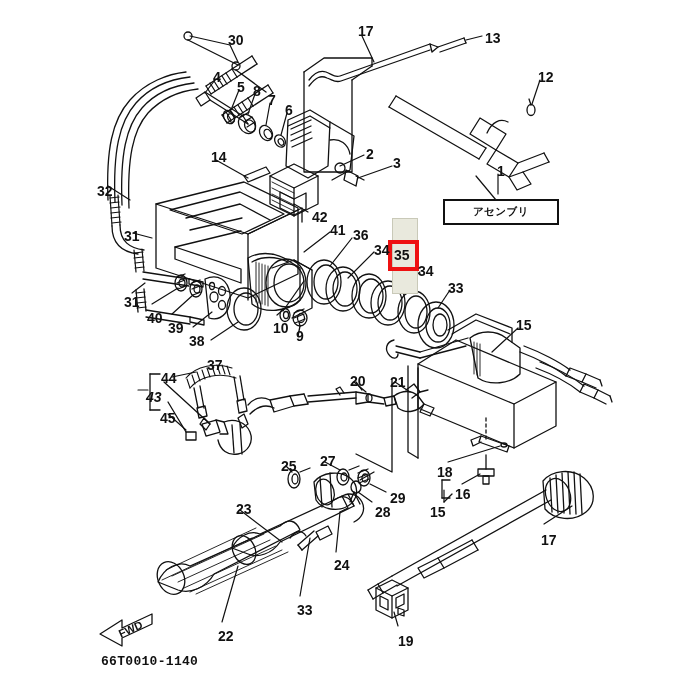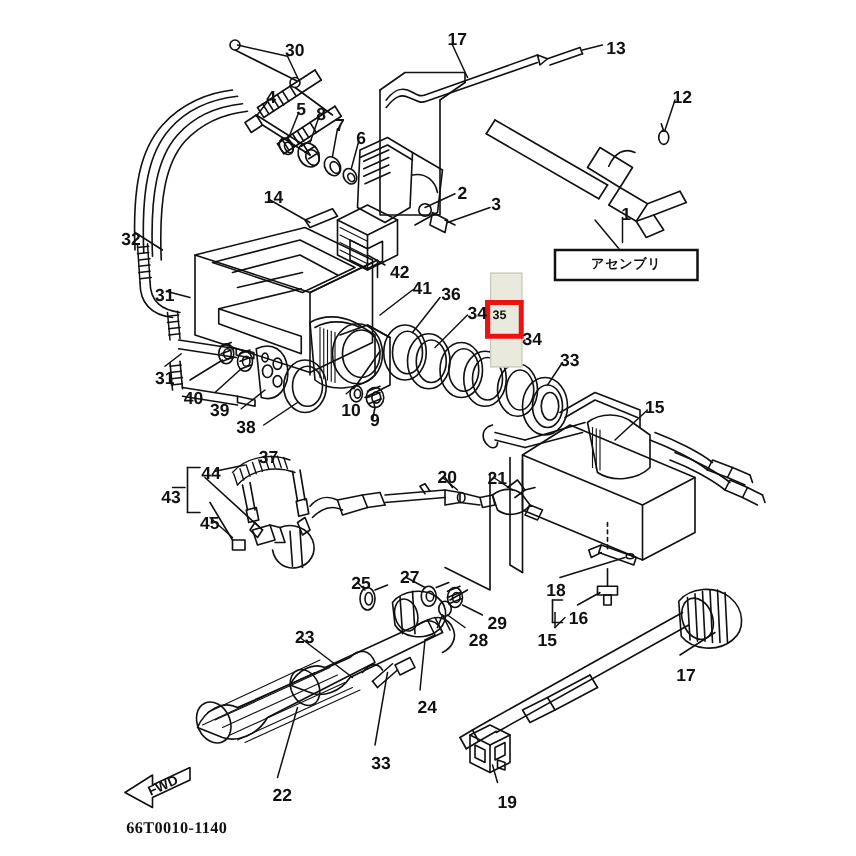--- a/index.html
+++ b/index.html
@@ -4,26 +4,26 @@
 <style>
   html,body{margin:0;padding:0;background:#fff;}
   body{width:685px;height:685px;font-family:"Liberation Sans",sans-serif;}
   #stage{position:relative;width:685px;height:685px;overflow:hidden;background:#fff;}
   #art{position:absolute;left:0;top:0;width:685px;height:685px;}
   .lbl{position:absolute;font-family:"Liberation Sans",sans-serif;font-weight:bold;
        font-size:14px;color:#111;line-height:1;white-space:nowrap;}
   .jpbox{position:absolute;border:2px solid #111;background:#fff;
          font-family:"DejaVu Sans",sans-serif;font-size:10.5px;font-weight:bold;color:#111;
          text-align:center;line-height:1.5;padding:3px 4px;letter-spacing:0.5px;}
-  .partno{position:absolute;font-family:Liberation Serif, serif;font-weight:bold;
+  .partno{position:absolute;font-family:Liberation Mono, monospace;font-weight:bold;
           font-size:13px;color:#111;letter-spacing:0.3px;}
   .hl-strip{position:absolute;background:#e9e9dd;border:1px solid #c9c9b8;}
   .hl-box{position:absolute;border:4px solid #ee1111;background:transparent;box-sizing:border-box;}
   .hl-num{position:absolute;font-family:"Liberation Sans",sans-serif;font-weight:bold;
-          font-size:10px;color:#111;}
+          font-size:14px;color:#111;}
   .fwd{position:absolute;font-family:"Liberation Sans",sans-serif;font-weight:bold;
        font-size:11px;color:#111;}
 </style>
 </head>
 <body>
 
 <div id="stage">
 
   <svg id="art" viewBox="0 0 685 685" xmlns="http://www.w3.org/2000/svg">
     <g fill="none" stroke="#111" stroke-width="1.3" stroke-linecap="round" stroke-linejoin="round">
@@ -533,21 +533,21 @@
       <div class="lbl" style="left: 448px; top: 281px;">33</div>
       <div class="lbl" style="left: 516px; top: 318px;">15</div>
       <div class="lbl" style="left: 124px; top: 229px;">31</div>
       <div class="lbl" style="left: 124px; top: 295px;">31</div>
       <div class="lbl" style="left: 147px; top: 311px;">40</div>
       <div class="lbl" style="left: 168px; top: 321px;">39</div>
       <div class="lbl" style="left: 189px; top: 334px;">38</div>
       <div class="lbl" style="left: 207px; top: 358px;">37</div>
       <div class="lbl" style="left: 273px; top: 321px;">10</div>
       <div class="lbl" style="left: 296px; top: 329px;">9</div>
-      <div class="lbl" style="left: 129px; top: 390px;">43</div>
+      <div class="lbl" style="left: 146px; top: 390px; font-style: italic;">43</div>
       <div class="lbl" style="left: 161px; top: 371px;">44</div>
       <div class="lbl" style="left: 160px; top: 411px;">45</div>
       <div class="lbl" style="left: 350px; top: 374px;">20</div>
       <div class="lbl" style="left: 390px; top: 375px;">21</div>
       <div class="lbl" style="left: 437px; top: 465px;">18</div>
       <div class="lbl" style="left: 455px; top: 487px;">16</div>
       <div class="lbl" style="left: 430px; top: 505px;">15</div>
       <div class="lbl" style="left: 541px; top: 533px;">17</div>
       <div class="lbl" style="left: 398px; top: 634px;">19</div>
       <div class="lbl" style="left: 281px; top: 459px;">25</div>

